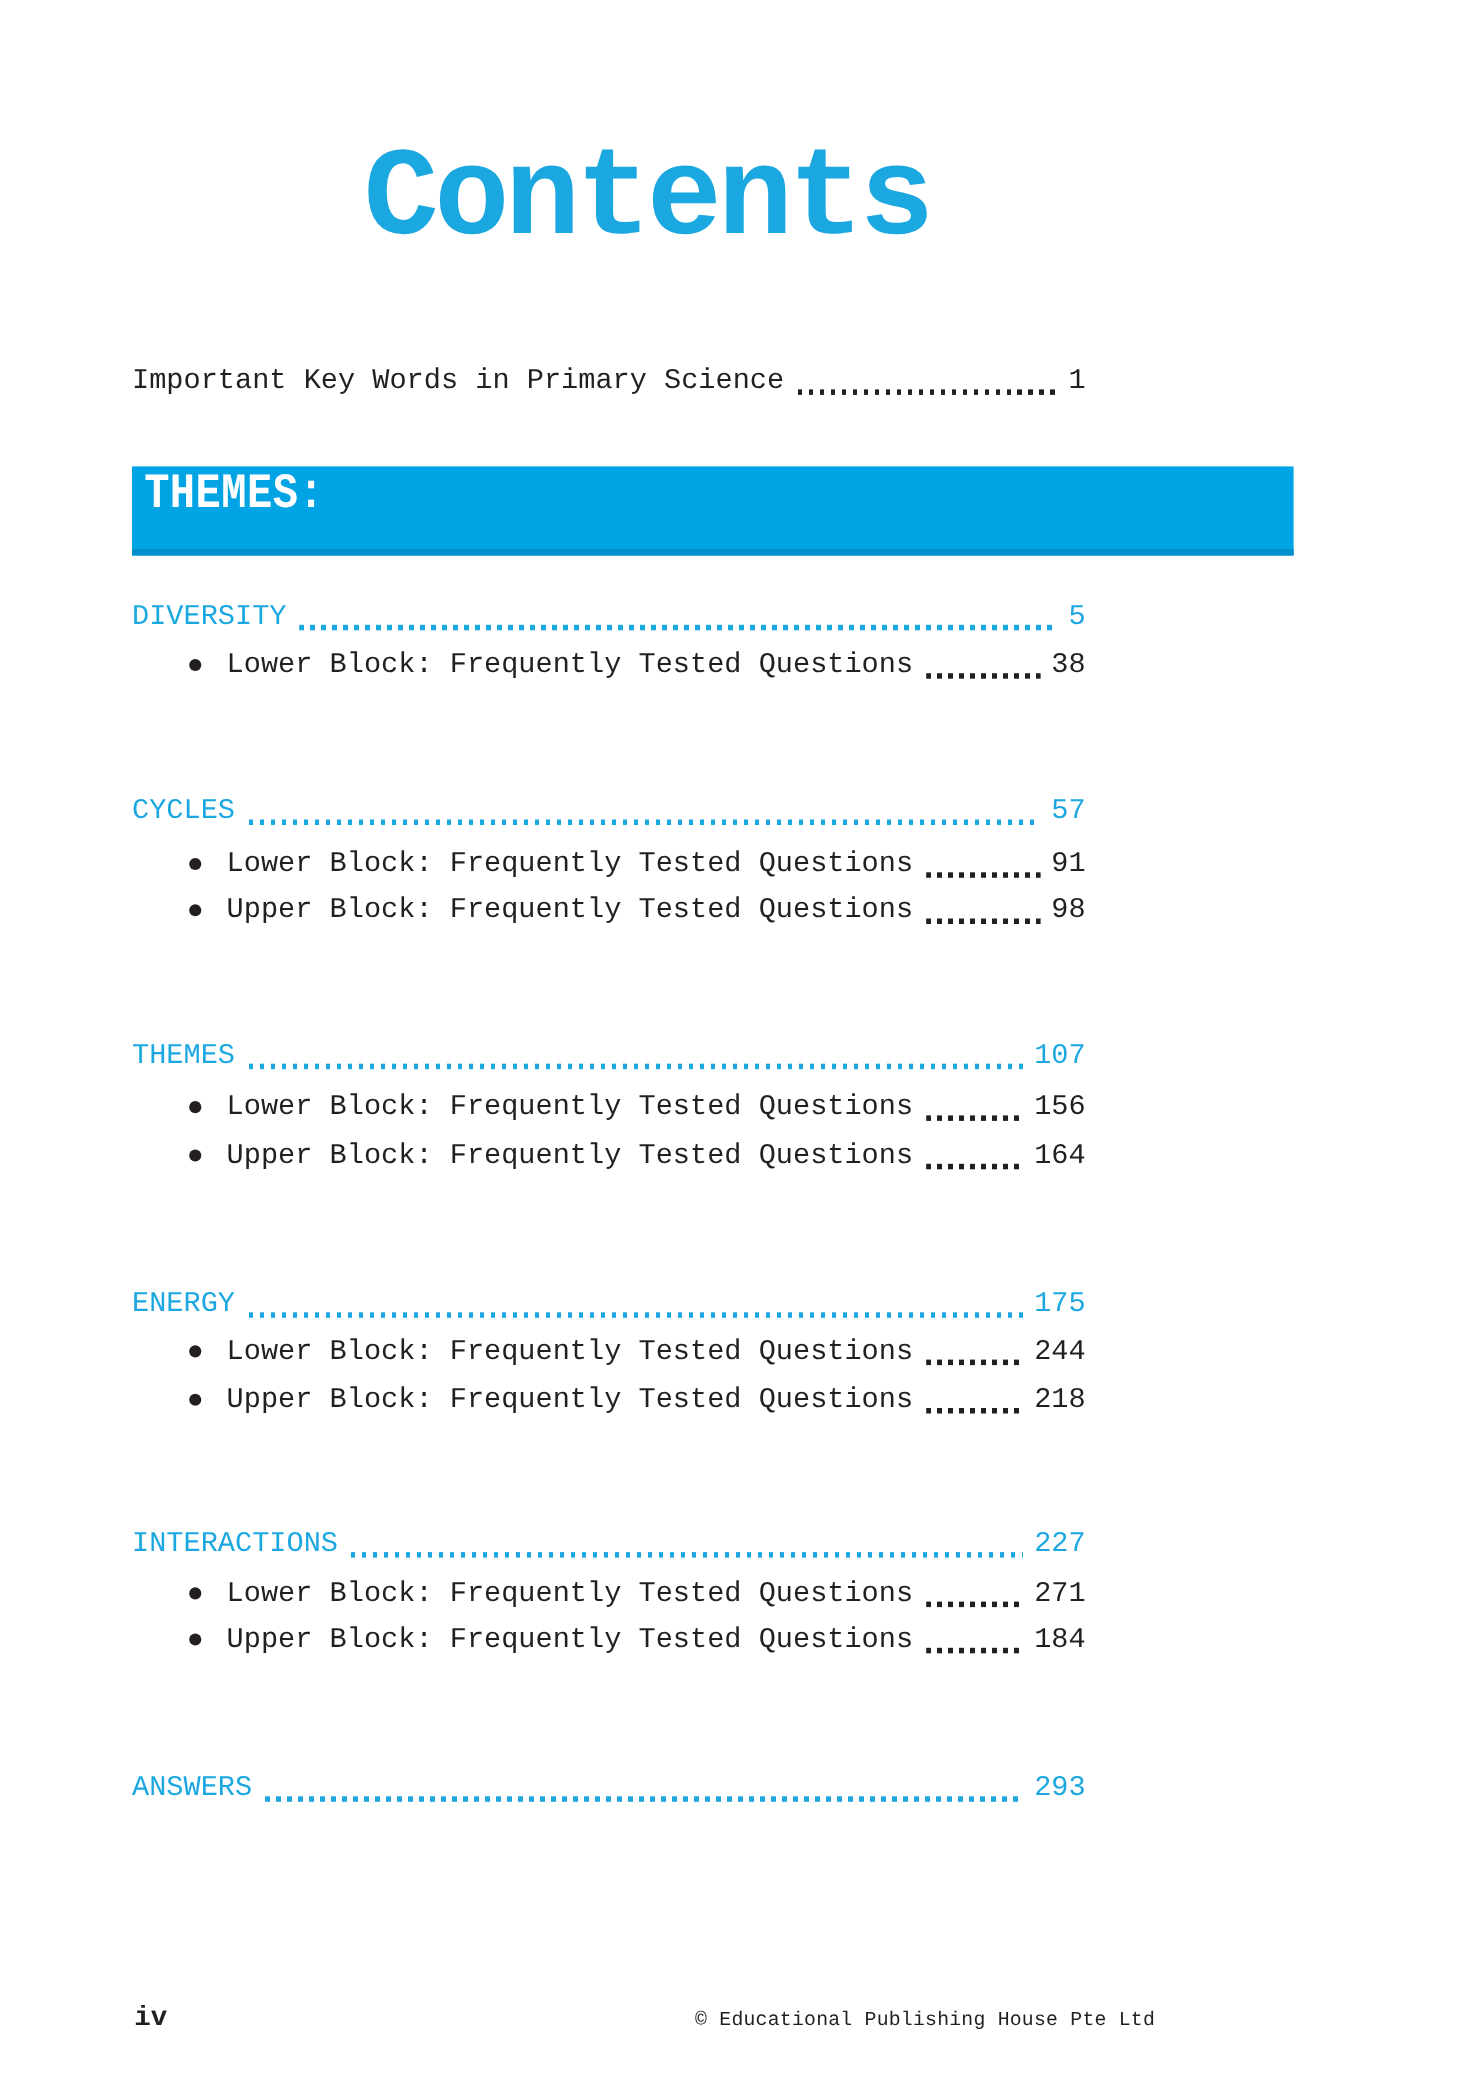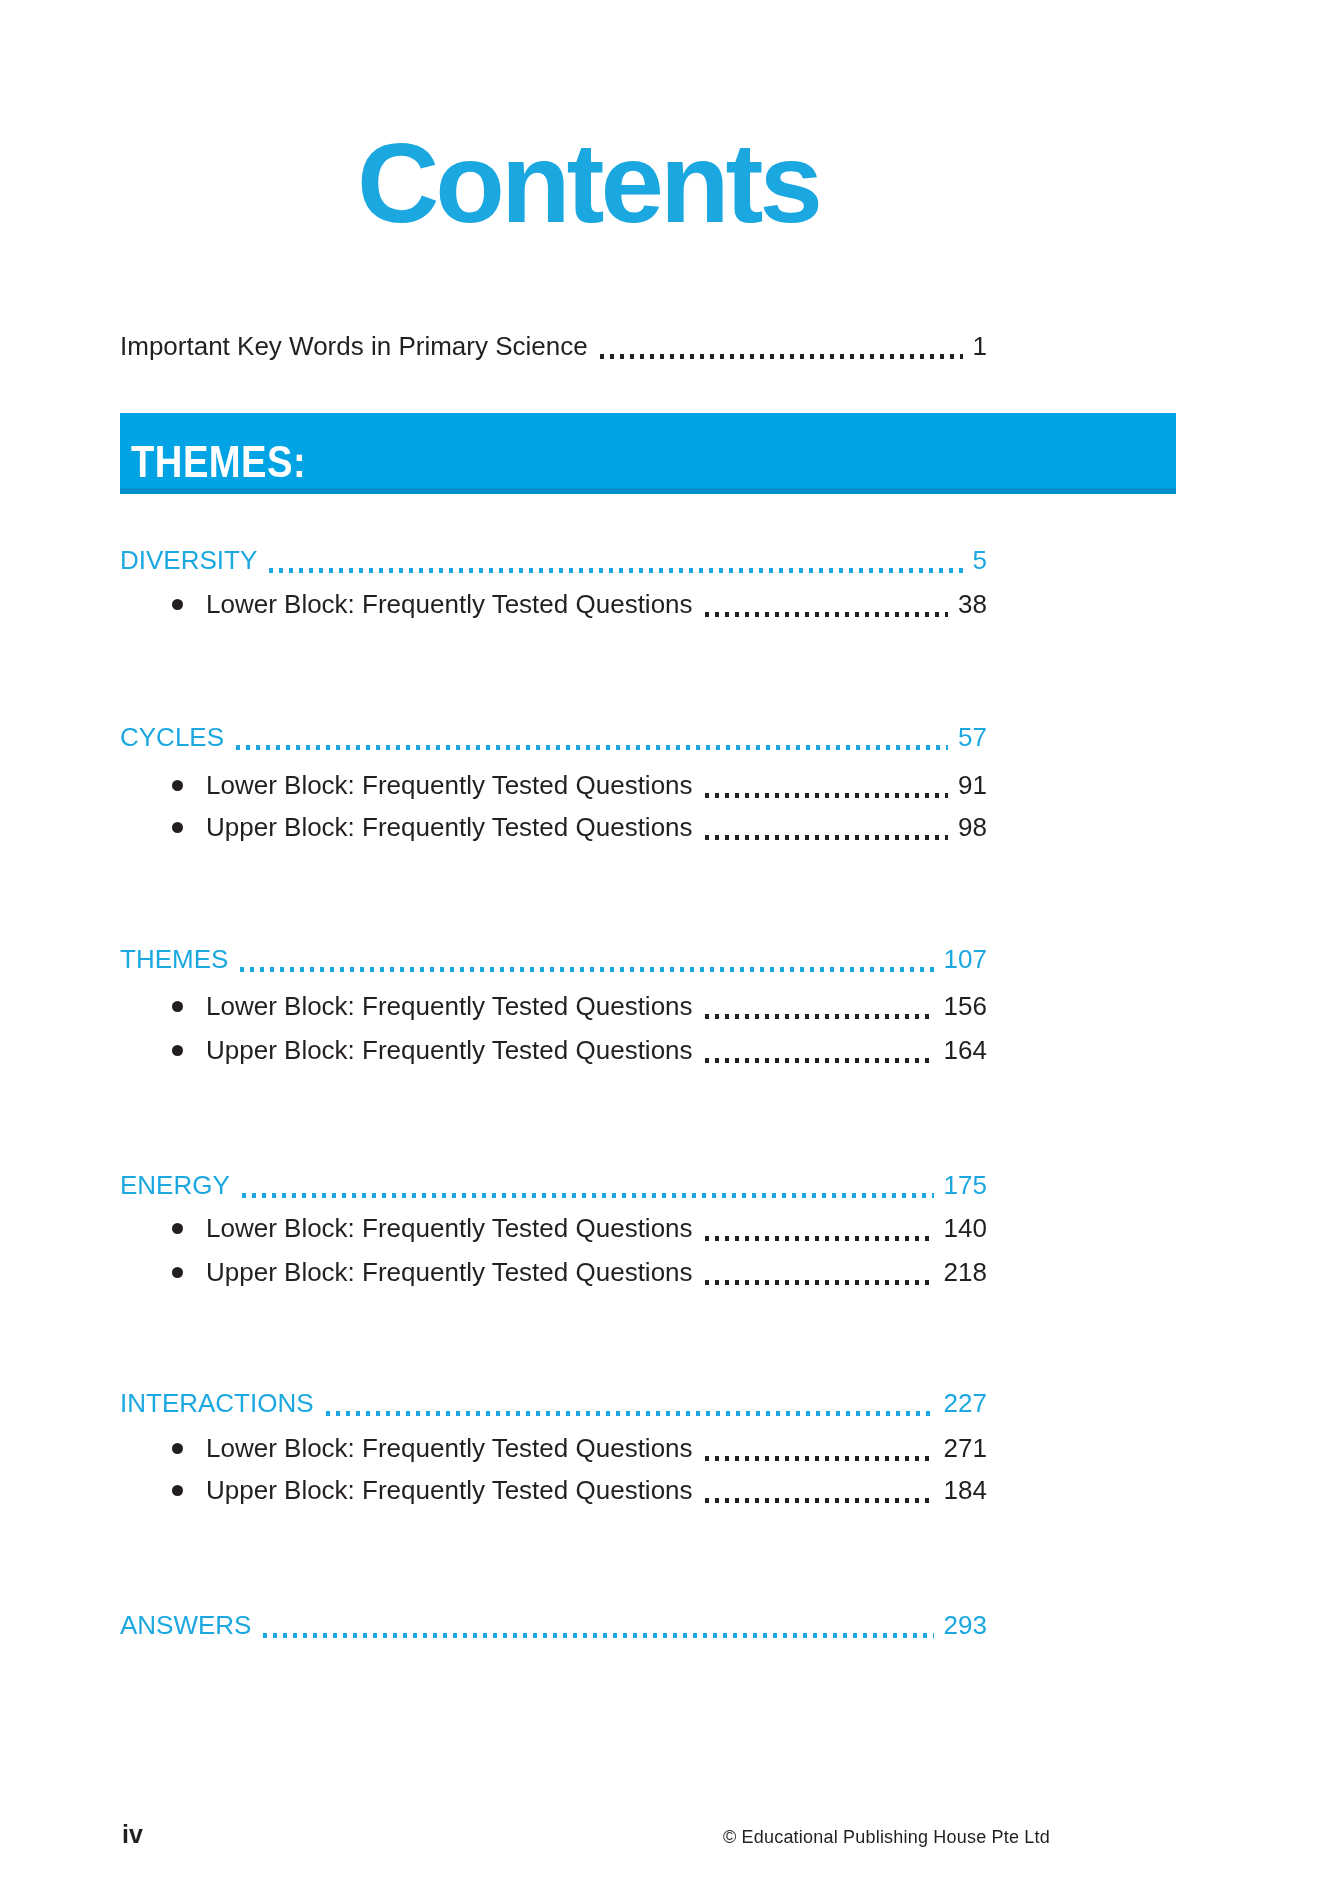--- a/index.html
+++ b/index.html
@@ -1,20 +1,20 @@
 <!DOCTYPE html>
 <html style="--blue: #1ba7e0; --banner: #00a4e4; --banner-edge: #0090cc; --ink: #231f20;"><head>
 <meta charset="utf-8">
 <style>
   html,body{margin:0;padding:0;background:#ffffff;}
   .page{
     position:relative;
     width:1176px;height:1890px;
     background:#ffffff;
-    font-family:Liberation Sans, sans-serif;
+    font-family:Liberation Mono, monospace;
     color:var(--ink,#231f20);
     overflow:hidden;
   }
   .page-title{
     position:absolute;top:126px;left:0;width:100%;
     margin:0;text-align:center;
     font-size:114px;line-height:1.0;font-weight:bold;
     letter-spacing:-4px;color:var(--blue,#1ba7e0);
   }
   .row{
@@ -26,24 +26,24 @@
   .leader{
     flex:1 1 auto;height:5px;align-self:flex-end;
     margin:0 10px 9px 12px;
     background-image:repeating-linear-gradient(to right,currentColor 0 4px,transparent 4px 10px);
   }
   .dark{color:var(--ink,#231f20);}
   .dark-leader{color:var(--ink,#231f20);}
   .blue{color:var(--blue,#1ba7e0);}
   .blue-leader{color:var(--blue,#1ba7e0);}
   .banner{
-    position:absolute;top:413px;left:120px;width:1069px;height:75px;
+    position:absolute;top:424px;left:120px;width:1069px;height:75px;
     background:var(--banner,#00a4e4);
     border-bottom:6px solid var(--banner-edge,#0090cc);
-    display:flex;align-items:flex-end;
+    display:flex;align-items:flex-start;
   }
   .banner-text{
     color:#ffffff;font-weight:bold;font-size:45px;
     transform:scaleX(0.85);transform-origin:left center;
     padding-left:13px;letter-spacing:0.5px;
   }
   .bullet{
     width:11px;height:11px;border-radius:50%;
     background:var(--ink,#231f20);
     margin-left:52px;margin-right:23px;
@@ -123,21 +123,21 @@
 
   <div class="row" style="top:1163px">
     <span class="label blue">ENERGY</span>
     <span class="leader blue-leader"></span>
     <span class="pagenum blue">175</span>
   </div>
   <div class="row" style="top:1206px">
     <span class="bullet"></span>
     <span class="label dark">Lower Block: Frequently Tested Questions</span>
     <span class="leader dark-leader"></span>
-    <span class="pagenum dark">140</span>
+    <span class="pagenum dark">244</span>
   </div>
   <div class="row" style="top:1250px">
     <span class="bullet"></span>
     <span class="label dark">Upper Block: Frequently Tested Questions</span>
     <span class="leader dark-leader"></span>
     <span class="pagenum dark">218</span>
   </div>
 
   <div class="row" style="top:1381px">
     <span class="label blue">INTERACTIONS</span>

